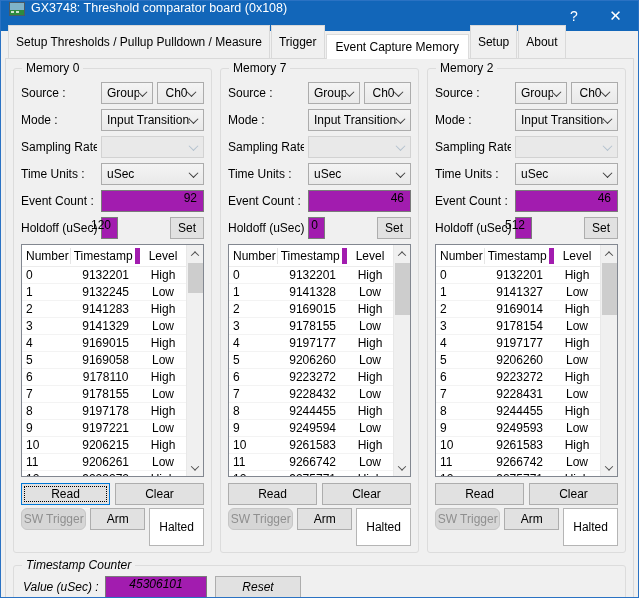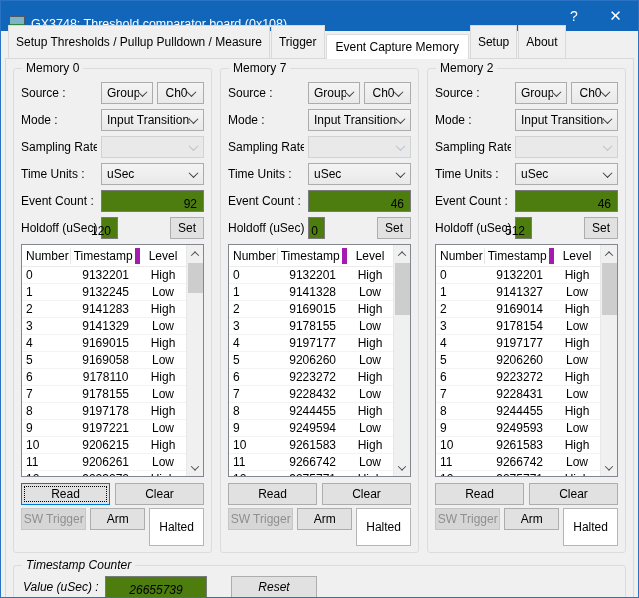--- a/index.html
+++ b/index.html
@@ -11,21 +11,21 @@
     border: 1px solid #2a72c3;
     background: #f0f0f0;
     display: flex; flex-direction: column;
     overflow: hidden;
   }
 
   
   .titlebar {
     height: 30px; flex: none;
     background: #1266b9; color: #fff;
-    display: flex; align-items: flex-end;
+    display: flex; align-items: flex-start;
   }
   .app-icon { width: 16px; height: 16px; margin: 0 6px 0 8px; flex: none; }
   .title-text { flex: 1; font-size: 12.5px; white-space: nowrap; overflow: hidden; }
   .cap-btn { width: 38px; height: 30px; display: flex; align-items: center; justify-content: center;
              font-size: 14px; color: #fff; flex: none; }
   .cap-btn.close { width: 45px; font-size: 15px; }
 
   
   .tabstrip { display: flex; align-items: flex-end; padding: 3px 0 0 7px; height: 27px; flex: none; position: relative; z-index: 2; }
   .tab {
@@ -58,22 +58,22 @@
     padding: 0 6px 0 5px; min-width: 0;
   }
   .combo .val { white-space: nowrap; overflow: hidden; }
   .chev { width: 7px; height: 7px; border-right: 1.4px solid #3c3c3c; border-bottom: 1.4px solid #3c3c3c;
           transform: rotate(45deg) translate(-1px,-1px); flex: none; }
   .combo.disabled { background: #e9e9e9; border-color: #d2d2d2; }
   .combo.disabled .chev { border-color: #b4c2ce; }
   .combo.w-group { flex: 1.15; } .combo.w-ch { flex: 1; justify-content: center; } .combo.w-full { flex: 1; }
 
   .textbox {
-    height: 22px; border: 1px solid #7a7a7a; background: #4d7c0f;
-    display: flex; align-items: flex-end; justify-content: flex-end;
+    height: 22px; border: 1px solid #7a7a7a; background: #a21caf;
+    display: flex; align-items: flex-start; justify-content: flex-end;
     padding: 0 6px; flex: 1; min-width: 0;
   }
   .btn {
     background: #e1e1e1; border: 1px solid #adadad; height: 22px;
     display: inline-block; line-height: 20px; text-align: center; white-space: nowrap;
   }
   .btn-set { width: 34px; flex: none; margin-left: 48px; }
 
   
   .etable { height: 233px; border: 1px solid #828790; background: #fff; position: relative;
@@ -98,30 +98,30 @@
   .sb-chev.down { transform: rotate(45deg) translate(-1px,-1px); }
   .sb-thumb { position: absolute; top: 18px; left: 1px; width: 15px; background: #cdcdcd; }
 
   
   .two-row { display: flex; gap: 5px; margin-top: 6px; }
   .two-row .btn { flex: 1; }
   .btn.focused { border: 1px solid #0078d7; outline: 1px dotted #000; outline-offset: -4px; }
   .three-row { display: flex; gap: 4px; margin-top: 3px; }
   .btn.disabled { background: #d6d6d6; border-color: #c6c6c6; color: #8f8f8f; }
   .three-row .btn { flex: 1; }
-  .three-row .btn.sw { flex: 1.2; }
+  .three-row .btn.sw { flex: 1.2; border-radius: 6px; }
   .status { flex: 1; background: #fff; border: 1px solid #b5b5b5; height: 38px;
             display: flex; align-items: center; justify-content: center; }
 
   
   .ts-group { margin-top: 12px; height: 41px; padding: 10px 7px 6px 9px; font-style: italic; }
   .ts-row { display: flex; align-items: center; height: 22px; }
   .ts-lbl { width: 82px; flex: none; white-space: nowrap; }
   .ts-value { width: 102px; flex: none; justify-content: center; }
-  .btn-tsreset { width: 86px; margin-left: 24px; flex: none; }
+  .btn-tsreset { width: 86px; margin-left: 8px; flex: none; }
 
   
   .footer { height: 37px; flex: none; display: flex; align-items: center;
             justify-content: flex-end; gap: 11px; padding-right: 7px; }
 </style>
 </head>
 <body>
 
 <div class="window">
 
@@ -601,21 +601,21 @@
             <span class="status">Halted</span>
           </div>
         </div>
       </div>
 
     <div class="group ts-group">
       <span class="group-label">Timestamp Counter</span>
       <div class="ts-row">
         <span class="ts-lbl">Value  (uSec) :</span>
         <div class="textbox ts-value">
-          <span>26655739</span>
+          <span>45306101</span>
         </div>
         <span class="btn btn-tsreset">Reset</span>
       </div>
     </div>
 
   </div>
 
   <div class="footer">
     
     

